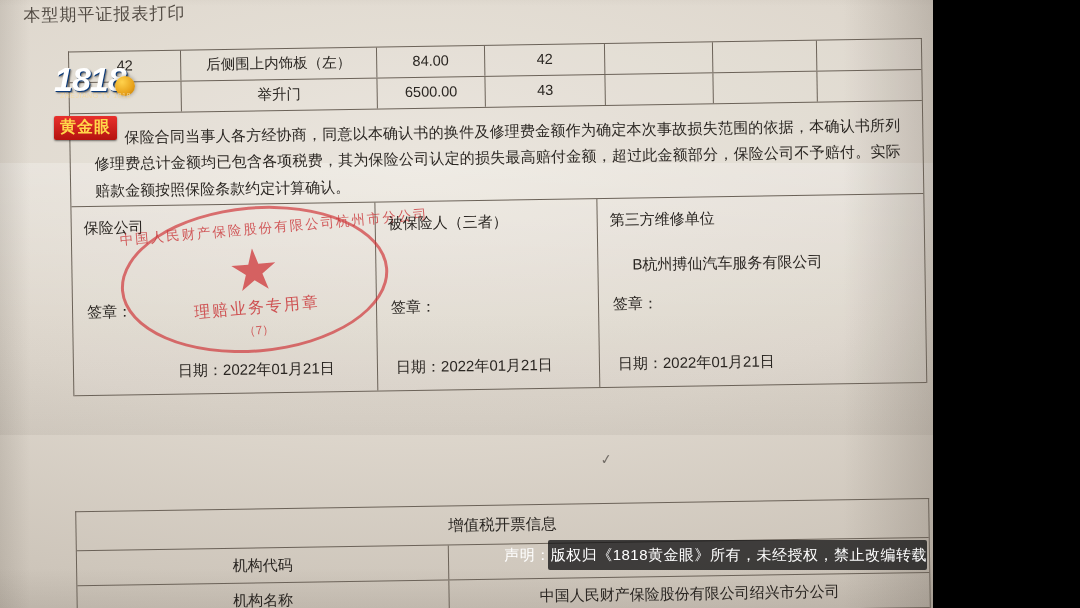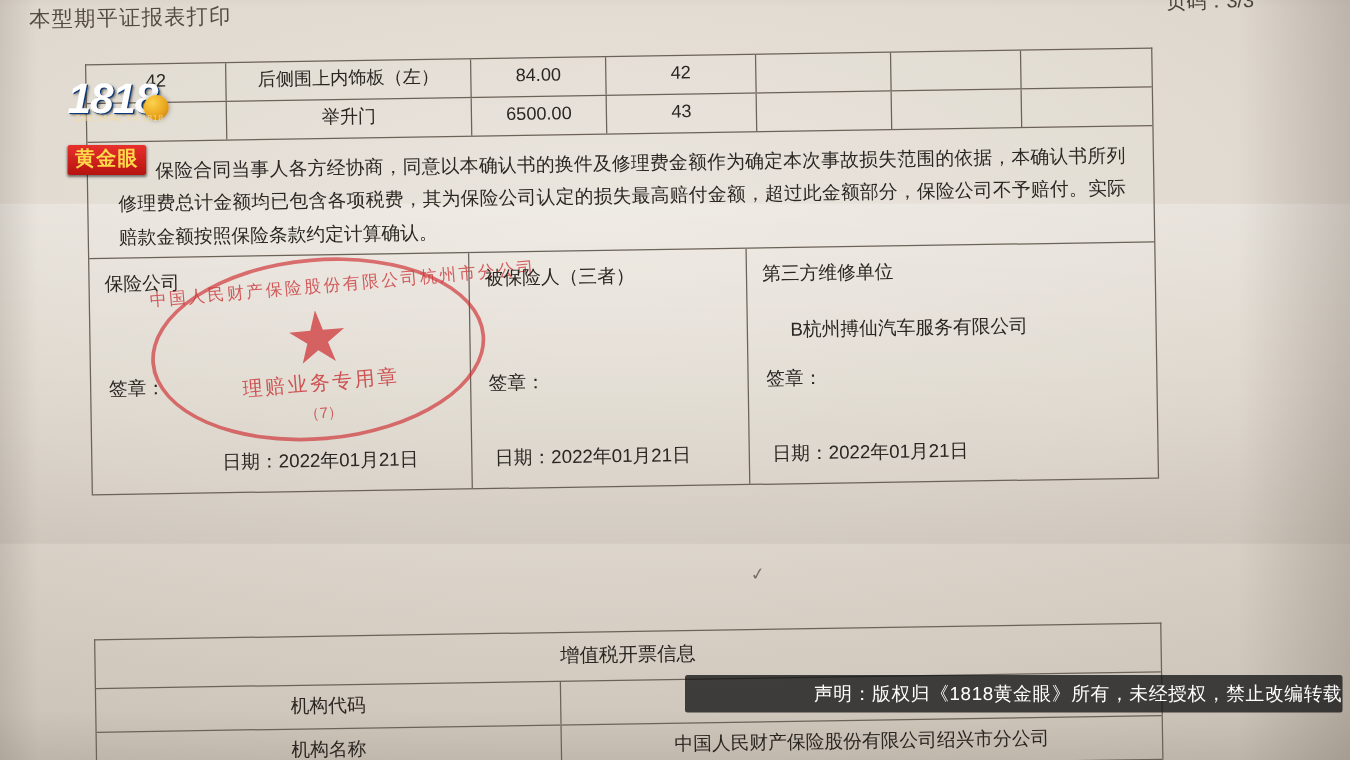--- a/index.html
+++ b/index.html
@@ -2,21 +2,21 @@
 <html><head>
 <meta charset="utf-8">
 <style>
   html, body {
     margin: 0;
     padding: 0;
     background: #000;
   }
   #screen {
     position: relative;
-    width: 1080px;
+    width: 933px;
     height: 608px;
     overflow: hidden;
     font-family: "Liberation Sans", sans-serif;
     background: #cbc4bc;
   }
 
   
   .paper {
     position: absolute;
     inset: -40px -30px -30px -30px;

